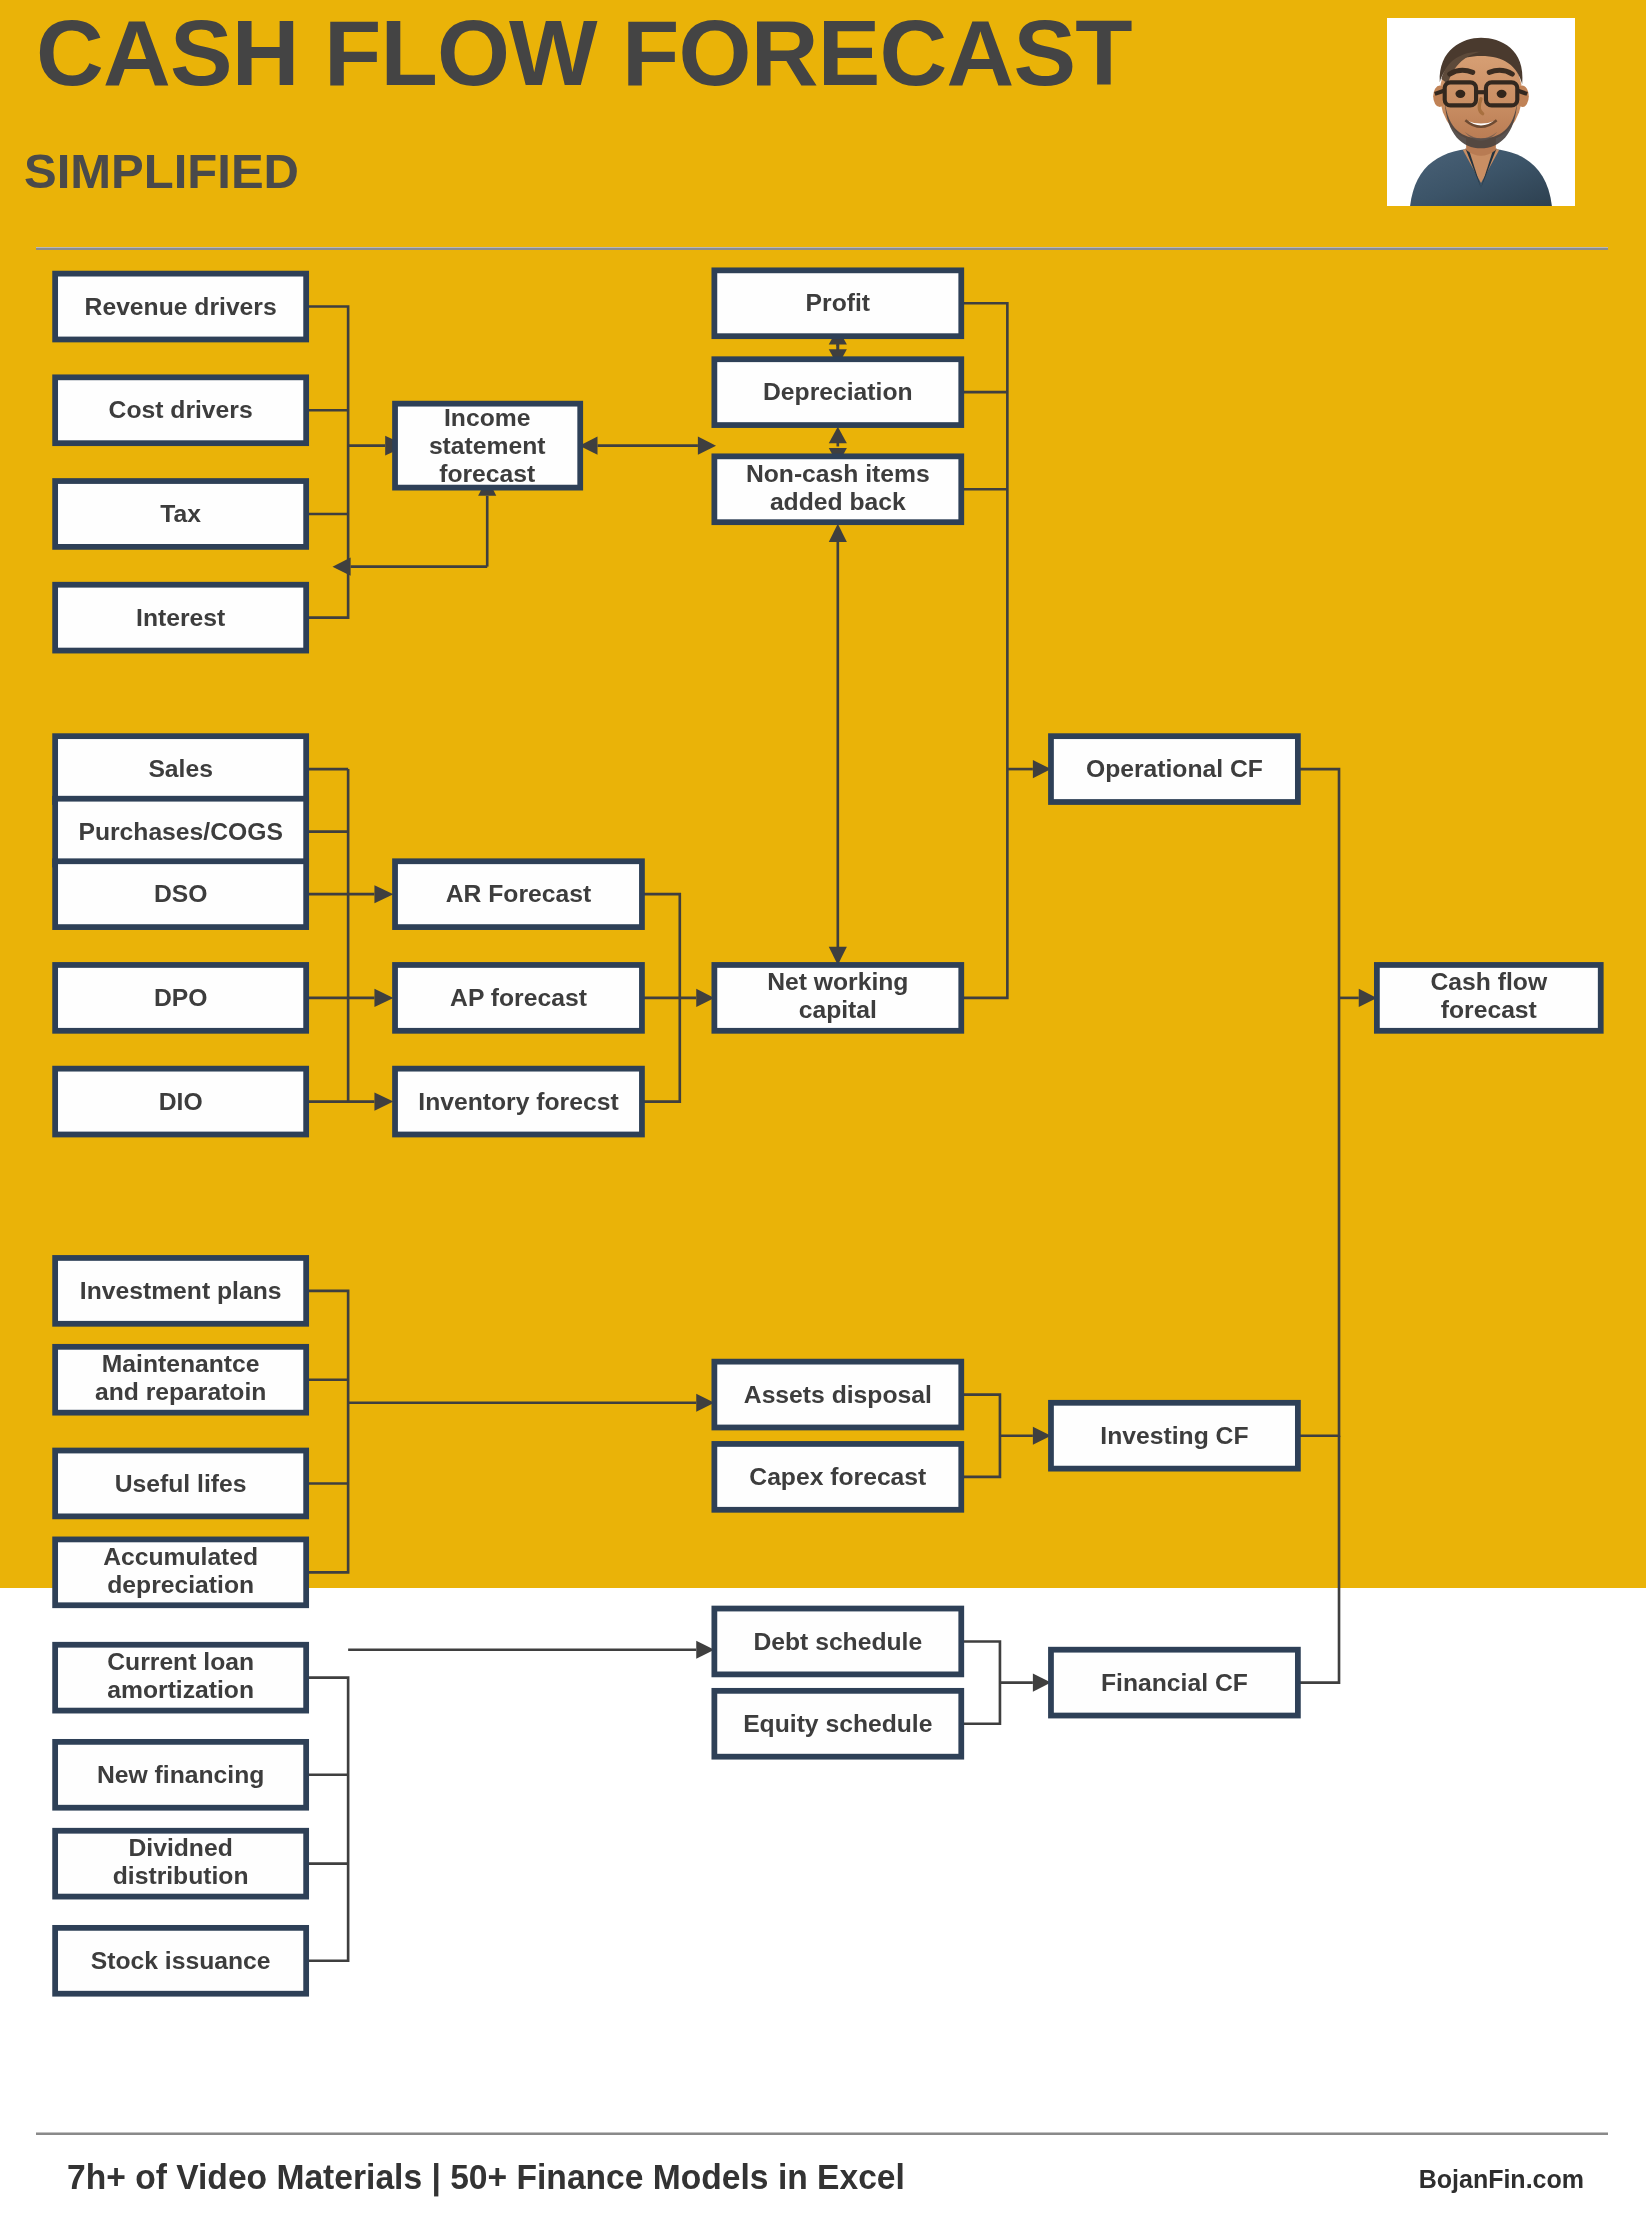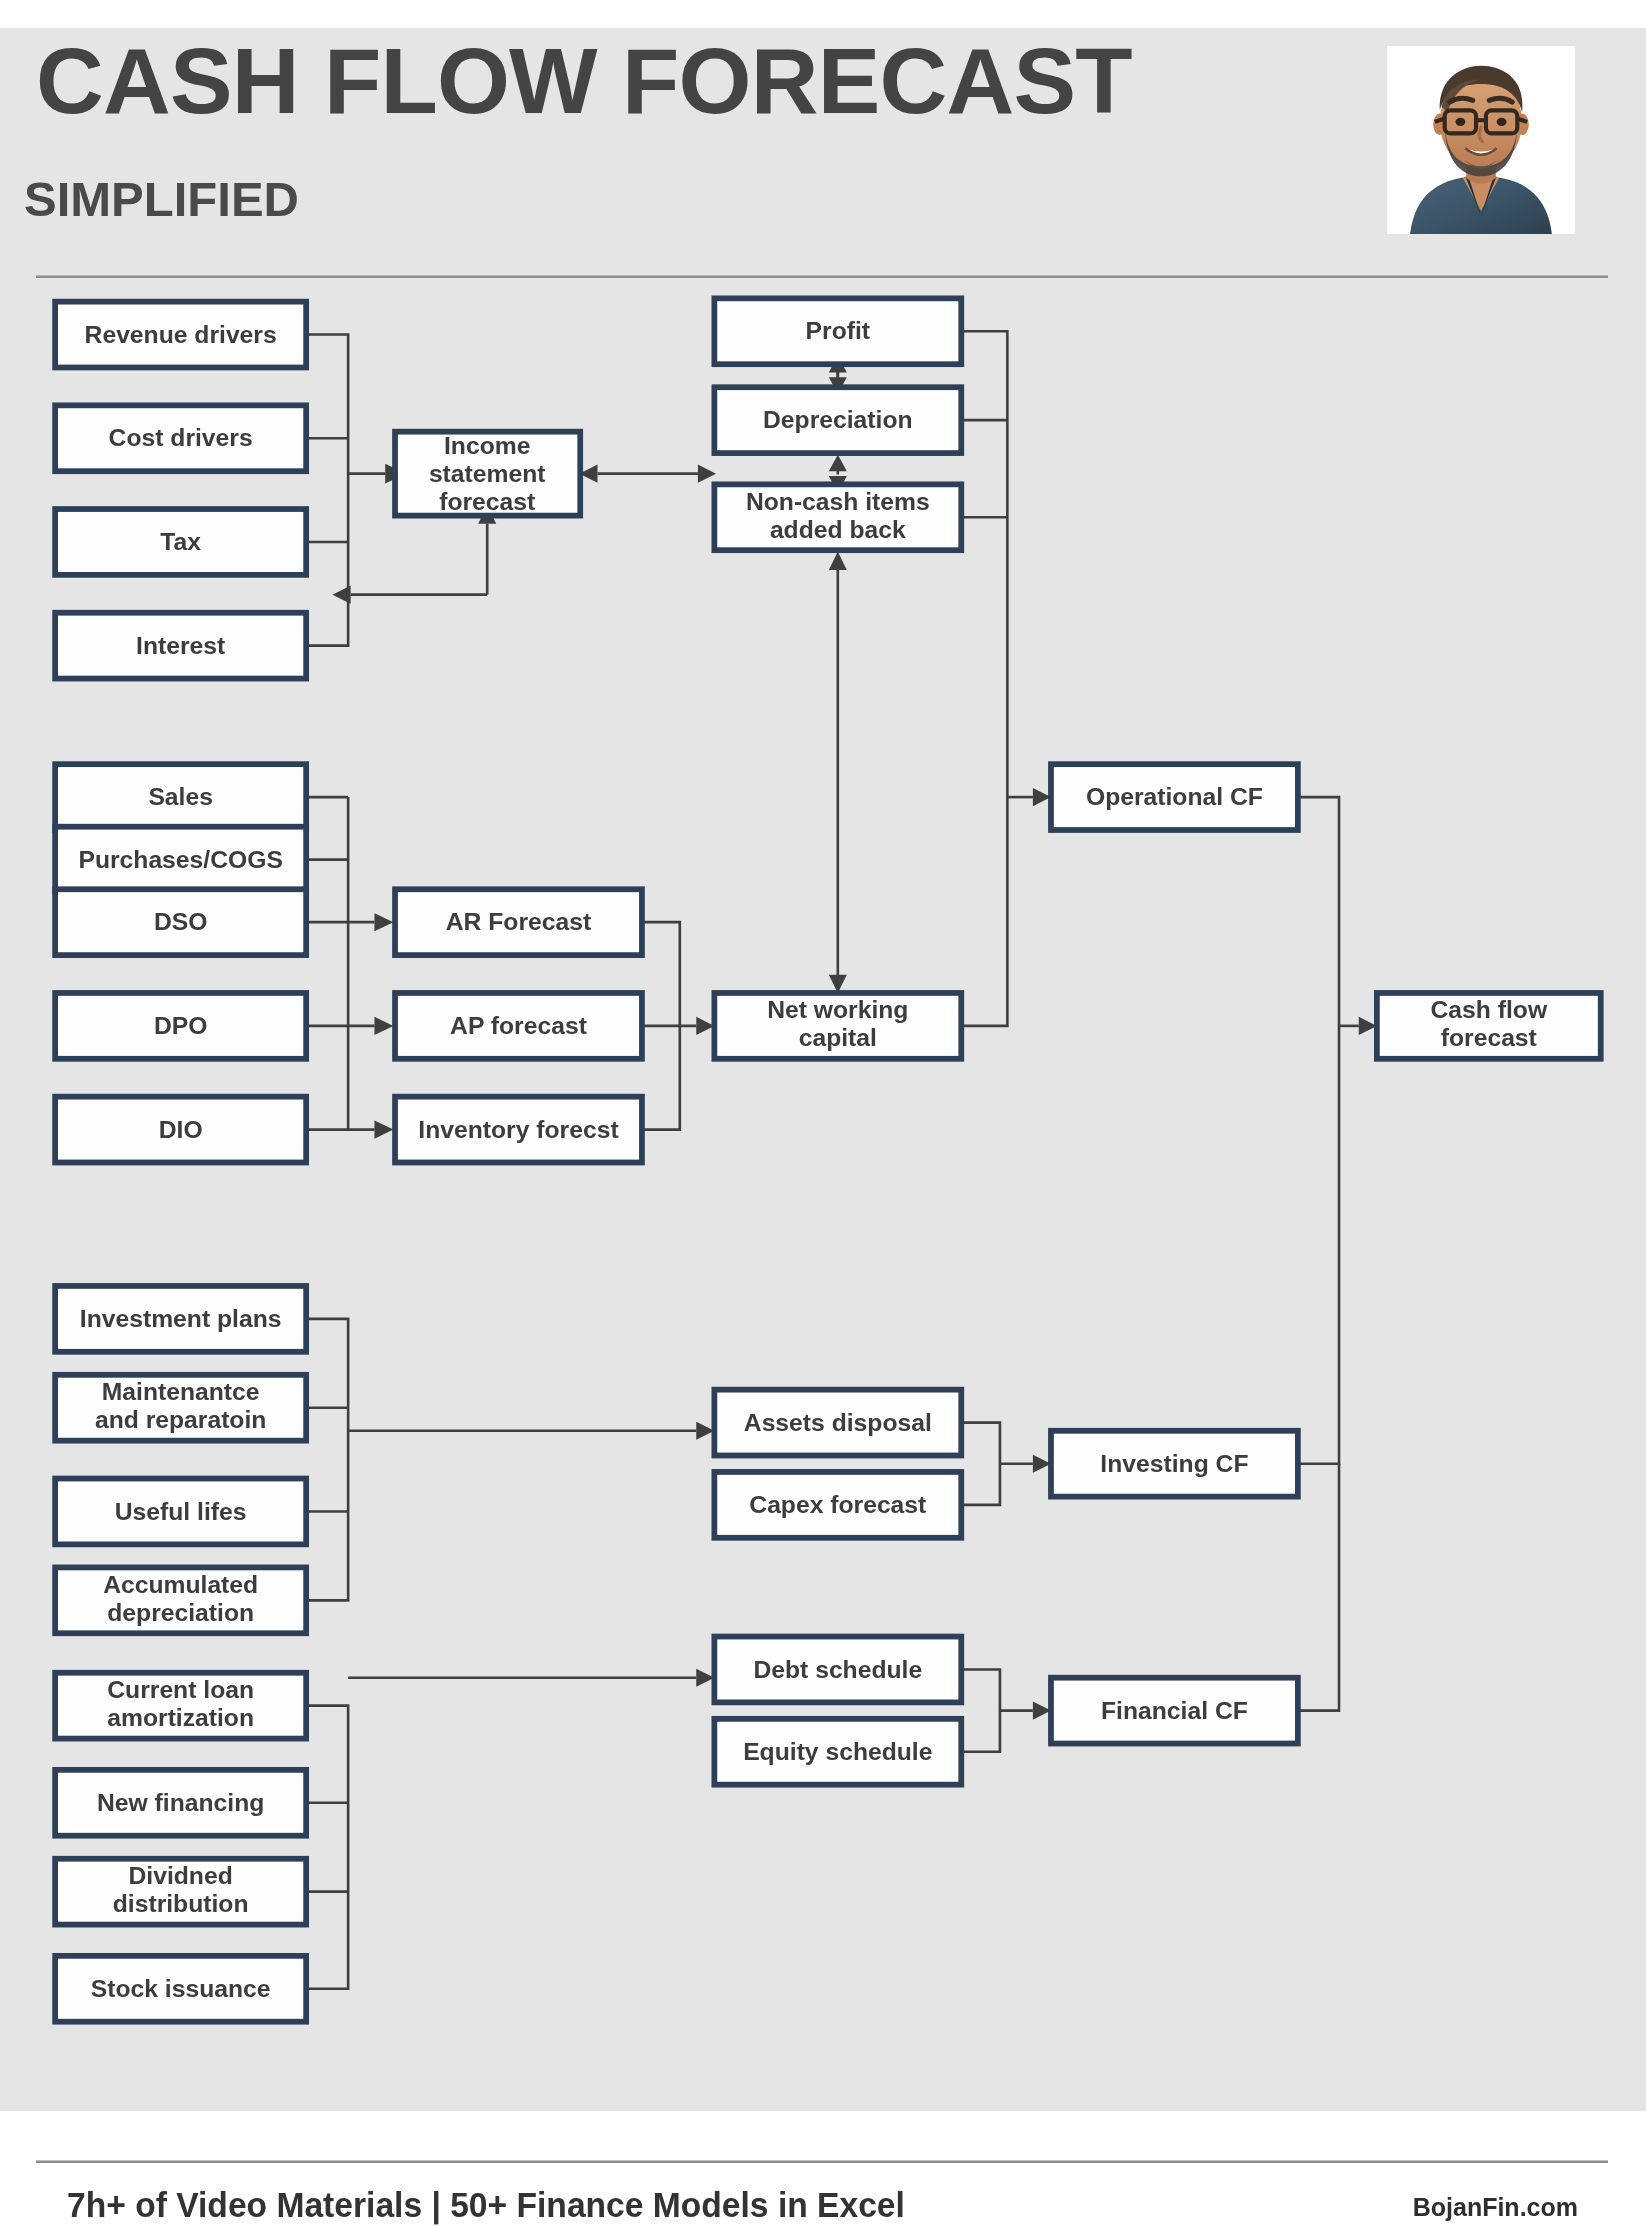--- a/index.html
+++ b/index.html
@@ -11,23 +11,22 @@
     width: 1646px;
     height: 2227px;
     font-family: "Liberation Sans", sans-serif;
     color: #3b3b3b;
     position: relative;
     overflow: hidden;
   }
   #page {
     position: relative;
     width: 1646px;
-    height: 2083px;
-    background: #e5e5e5;
-    margin-top: 28px;
+    height: 1588px;
+    background: #eab308;
   }
 
   
   #header {
     position: absolute;
     left: 0; top: 0;
     width: 1646px;
     height: 247px;
   }
   #title-main {
@@ -119,21 +118,21 @@
     top: 2157px;
     font-size: 35px;
     font-weight: bold;
     color: #333333;
     white-space: nowrap;
     transform: scaleX(0.96);
     transform-origin: left top;
   }
   #footer-right {
     position: absolute;
-    right: 68px;
+    right: 62px;
     top: 2165px;
     font-size: 25px;
     font-weight: bold;
     color: #2e2e2e;
     white-space: nowrap;
   }
 </style>
 </head>
 <body>
 

